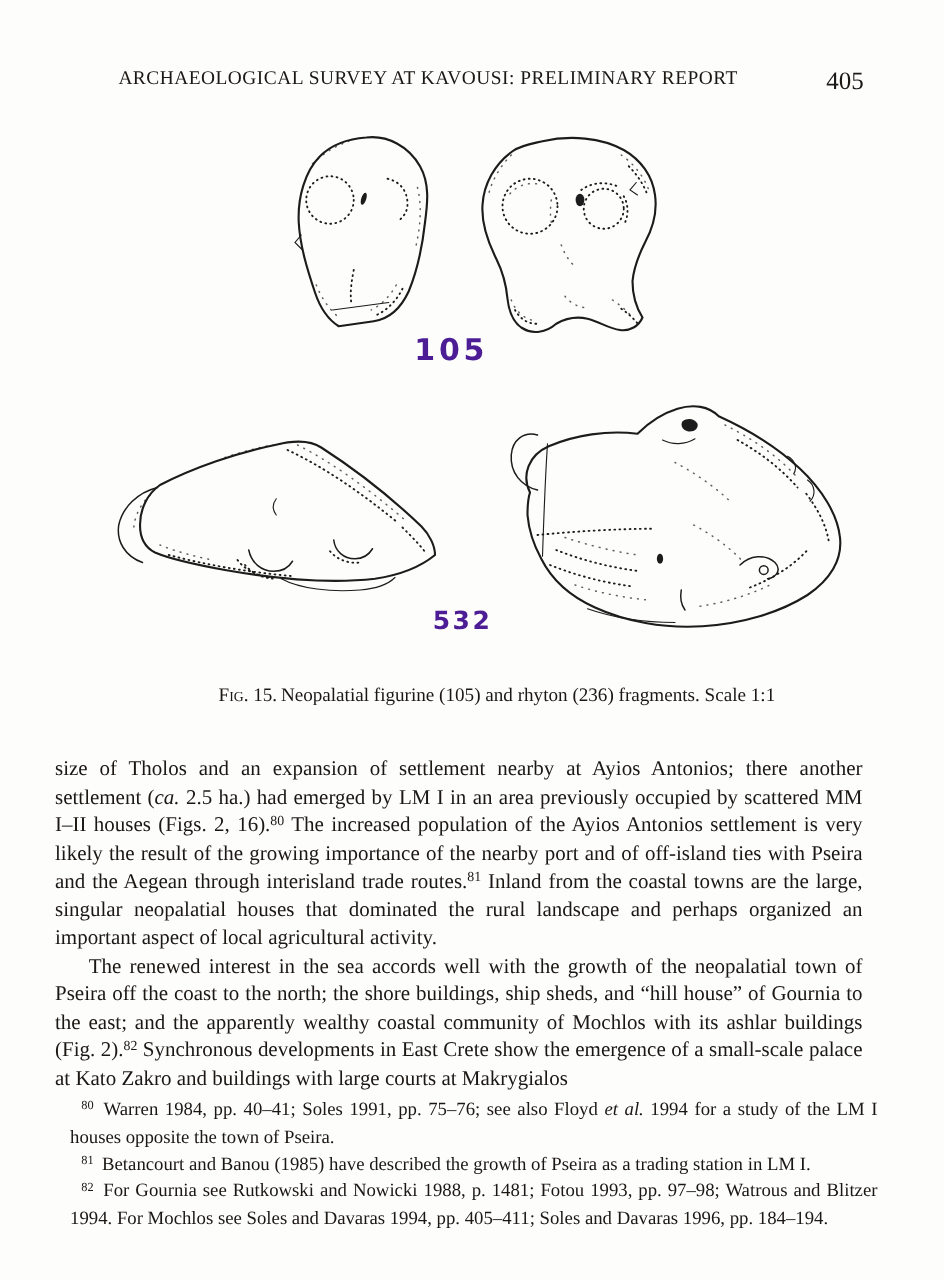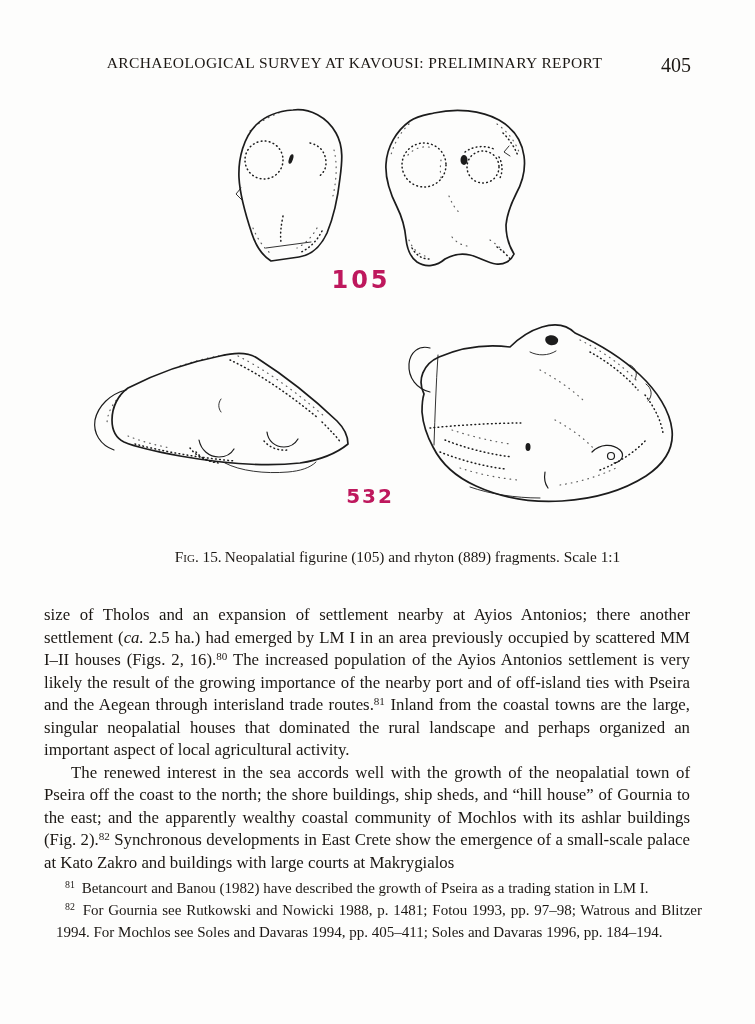--- a/index.html
+++ b/index.html
@@ -1,34 +1,34 @@
 <!DOCTYPE html>
 <html><head>
 <meta charset="utf-8">
 <style>
   html,body{margin:0;padding:0;background:#ffffff;}
   .page{position:relative;width:755px;height:1024px;background:#fdfdfc;overflow:hidden;
         font-family:"Liberation Serif", serif;color:#1b1713;}
 
   
-  .running-head{position:absolute;top:54px;left:12px;width:685px;text-align:center;
+  .running-head{position:absolute;top:54px;left:0;width:685px;text-align:center;
                 font-size:15.5px;letter-spacing:0.4px;white-space:nowrap;}
   .page-number{position:absolute;right:64px;top:54px;font-size:20px;}
 
   
   .fig-svg{position:absolute;left:0;top:95px;}
   .outline{fill:#fdfdfc;stroke:#1c1c1c;stroke-width:1.7;stroke-linejoin:round;}
   .line{fill:none;stroke:#1c1c1c;stroke-width:1.2;stroke-linecap:round;}
   .thin{stroke-width:0.9;}
   .stip{fill:none;stroke:#1c1c1c;stroke-width:1.5;stroke-dasharray:0.7 3.4;stroke-linecap:round;}
   .stip2{fill:none;stroke:#1c1c1c;stroke-width:1.2;stroke-dasharray:0.7 5;stroke-linecap:round;opacity:.7;}
   .ink{fill:#1c1c1c;stroke:none;}
 
   .fig-label{position:absolute;font-family:"DejaVu Sans", sans-serif;font-weight:700;
-             color:#be185d;text-align:center;}
+             color:#4c1d95;text-align:center;}
   .label-105{left:315px;top:266px;width:92px;font-size:24px;letter-spacing:3px;}
   .label-532{left:324px;top:484px;width:92px;font-size:20px;letter-spacing:2px;}
 
   
   .caption{position:absolute;top:548px;left:0;width:755px;margin:0;text-align:center;
            font-size:15.3px;}
   .smallcaps{font-variant:small-caps;margin-left:40px;}
   .caption .cap-text{margin-left:3px;}
 
   
@@ -147,25 +147,26 @@
       <path class="line thin" d="M 630,365 C 636,368 638,374 635,379"></path>
       <ellipse class="ink" cx="528" cy="447" rx="2.5" ry="4"></ellipse>
       <path class="line" d="M 545,472 C 544,478 545,484 548,488" stroke-width="2.5"></path>
       <path class="line thin" d="M 470,487 C 490,494 515,498 540,498"></path>
     </g>
   </svg>
 
   <div class="fig-label label-105">105</div>
   <div class="fig-label label-532">532</div>
 
-  <p class="caption"><span class="smallcaps">Fig. 15.</span><span class="cap-text">Neopalatial figurine (105) and rhyton (889) fragments. Scale 1:1</span></p>
+  <p class="caption"><span class="smallcaps">Fig. 15.</span><span class="cap-text">Neopalatial figurine (105) and rhyton (236) fragments. Scale 1:1</span></p>
 
   <div class="body-text">
     <p><span>size of Tholos and an expansion of settlement nearby at Ayios Antonios; there another settlement (</span><i>ca.</i><span> 2.5 ha.) had emerged by LM I in an area previously occupied by scattered MM I–II houses (Figs. 2, 16).</span><sup>80</sup><span> The increased population of the Ayios Antonios settlement is very likely the result of the growing importance of the nearby port and of off-island ties with Pseira and the Aegean through interisland trade routes.</span><sup>81</sup><span> Inland from the coastal towns are the large, singular neopalatial houses that dominated the rural landscape and perhaps organized an important aspect of local agricultural activity.</span></p>
     <p class="indent"><span>The renewed interest in the sea accords well with the growth of the neopalatial town of Pseira off the coast to the north; the shore buildings, ship sheds, and “hill house” of Gournia to the east; and the apparently wealthy coastal community of Mochlos with its ashlar buildings (Fig. 2).</span><sup>82</sup><span> Synchronous developments in East Crete show the emergence of a small-scale palace at Kato Zakro and buildings with large courts at Makrygialos</span></p>
   </div>
 
   <div class="footnotes">
-    <p><sup class="fn-marker">81</sup><span> Betancourt and Banou (1982) have described the growth of Pseira as a trading station in LM I.</span></p>
+    <p><sup class="fn-marker">80</sup><span> Warren 1984, pp. 40–41; Soles 1991, pp. 75–76; see also Floyd </span><i>et al.</i><span> 1994 for a study of the LM I houses opposite the town of Pseira.</span></p>
+    <p><sup class="fn-marker">81</sup><span> Betancourt and Banou (1985) have described the growth of Pseira as a trading station in LM I.</span></p>
     <p><sup class="fn-marker">82</sup><span> For Gournia see Rutkowski and Nowicki 1988, p. 1481; Fotou 1993, pp. 97–98; Watrous and Blitzer 1994. For Mochlos see Soles and Davaras 1994, pp. 405–411; Soles and Davaras 1996, pp. 184–194.</span></p>
   </div>
 
 </div>
 
 </body></html>

